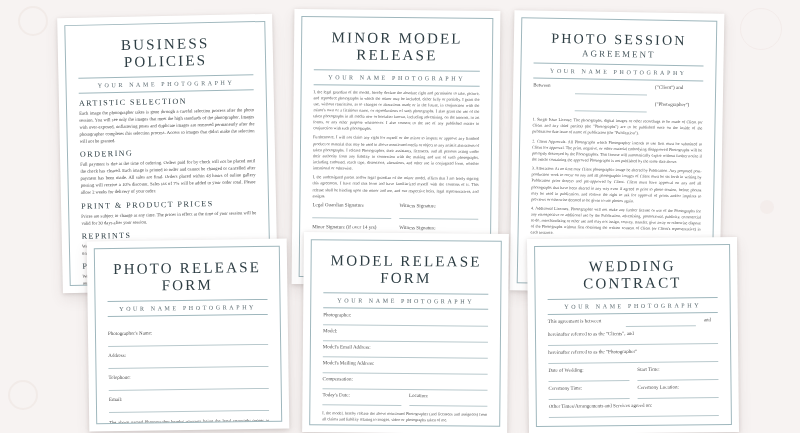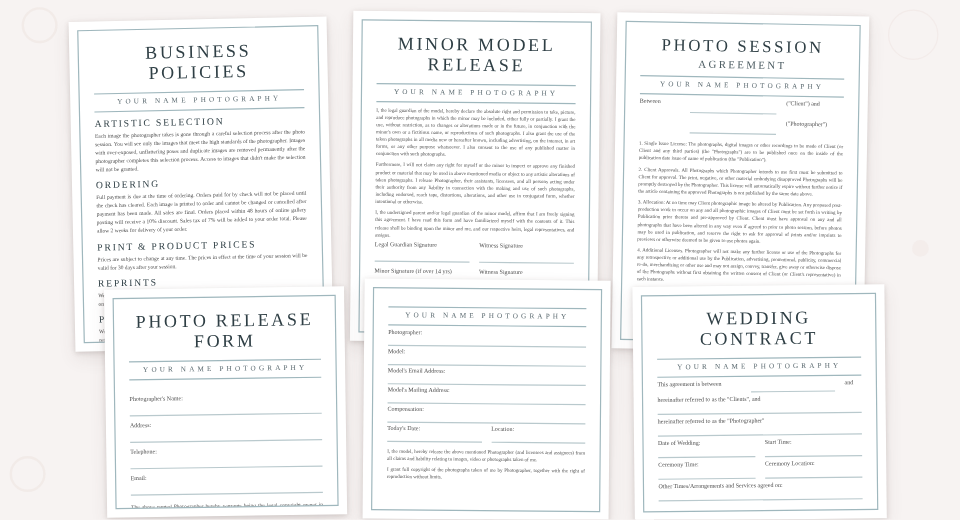--- a/index.html
+++ b/index.html
@@ -215,20 +215,21 @@
       <div><span class="flabel">Email:</span><div class="fline"></div></div>
     </div>
 
     <p class="body-t">The above named Photographer hereby warrants being the legal copyright owner in the Work described below:</p>
 
   </div>
 </div>
 
 <div class="sheet" style="left:303px;top:233px;width:205px;height:200px;transform:rotate(0.5deg);">
   <div class="inner">
+    <div class="doc-title">MODEL RELEASE FORM</div>
     <hr class="rule">
     <div class="brand">YOUR NAME PHOTOGRAPHY</div>
     <hr class="rule thin">
 
     <div class="fieldrow" style="margin-bottom:3px;">
       <div><span class="flabel">Photographer:</span><div class="fline" style="height:6px;"></div></div>
     </div>
     <div class="fieldrow" style="margin-bottom:3px;">
       <div><span class="flabel">Model:</span><div class="fline" style="height:6px;"></div></div>
     </div>

